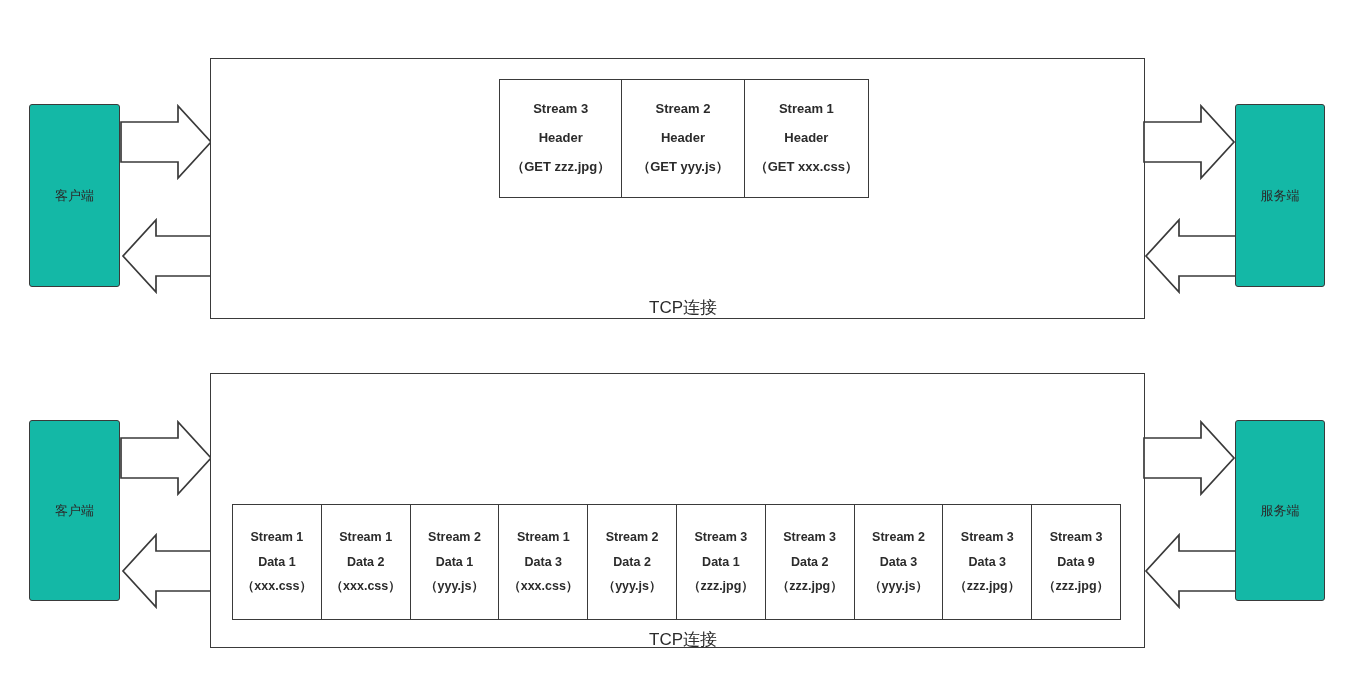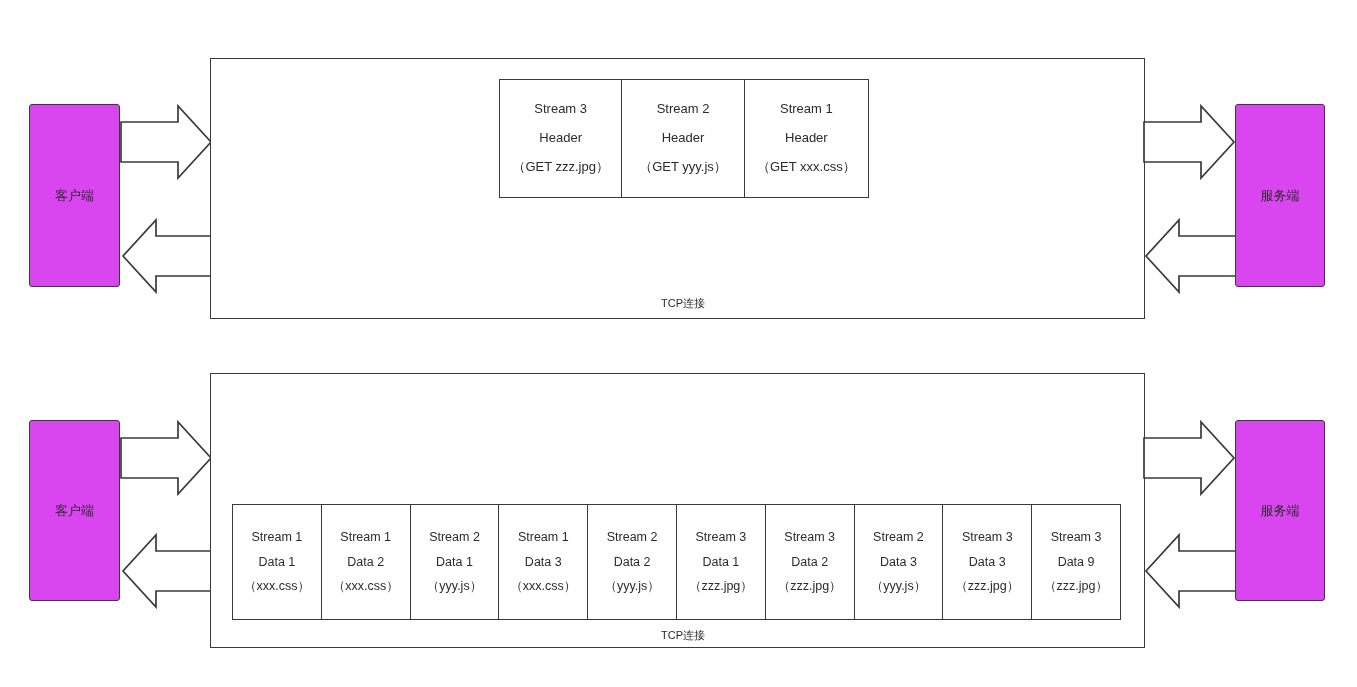--- a/index.html
+++ b/index.html
@@ -19,37 +19,37 @@
     position: absolute;
     left: 0; top: 0;
     width: 1357px;
     height: 687px;
   }
   
   .endpoint-box {
     position: absolute;
     border: 1.6px solid #3a3a3a;
     border-radius: 3px;
-    background: #d946ef;
+    background: #14b8a6;
     display: flex;
     align-items: center;
     justify-content: center;
     font-size: 13px;
     color: #2b2b2b;
     box-sizing: border-box;
   }
   .conn-panel {
     position: absolute;
     border: 1.8px solid #3a3a3a;
     background: #ffffff;
     box-sizing: border-box;
   }
   .conn-label {
     position: absolute;
-    font-size: 11px;
+    font-size: 17px;
     color: #2b2b2b;
     white-space: nowrap;
     transform: translateX(-50%);
   }
   
   .frame-strip {
     position: absolute;
     display: flex;
     box-sizing: border-box;
     border: 1.8px solid #3a3a3a;
@@ -58,20 +58,21 @@
   .frame-cell {
     box-sizing: border-box;
     border-right: 1.6px solid #3a3a3a;
     display: flex;
     flex-direction: column;
     align-items: center;
     justify-content: center;
     text-align: center;
     padding: 4px 3px;
     background: #ffffff;
+    font-weight: bold;
   }
   .frame-cell:last-child { border-right: none; }
   .frame-cell .ln {
     display: block;
     line-height: 1.15;
     white-space: normal;
     word-break: break-word;
   }
   .header-strip .frame-cell .ln { margin: 7px 0; font-size: 13px; }
   .data-strip .frame-cell .ln { margin: 5px 0; font-size: 12.5px; }

